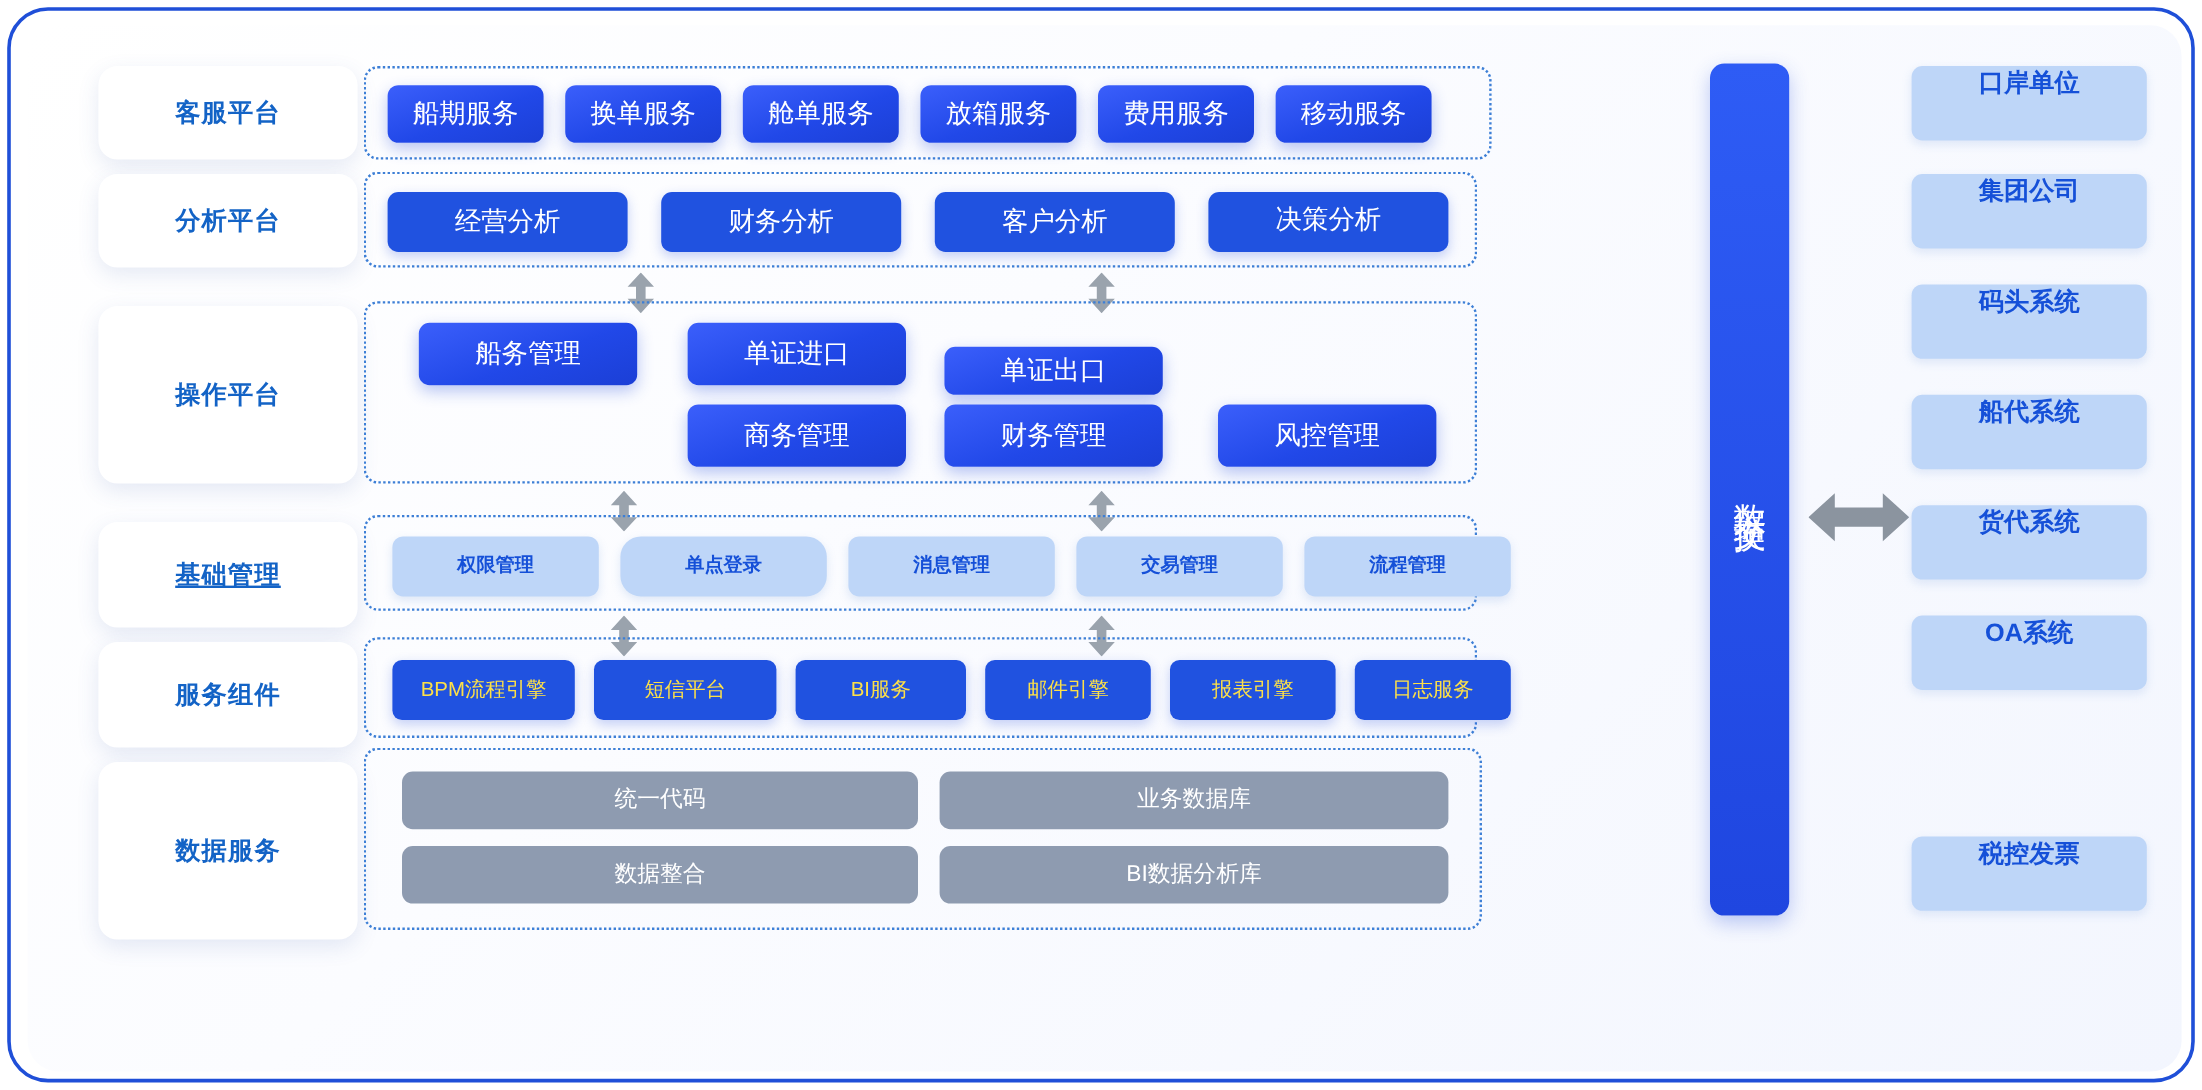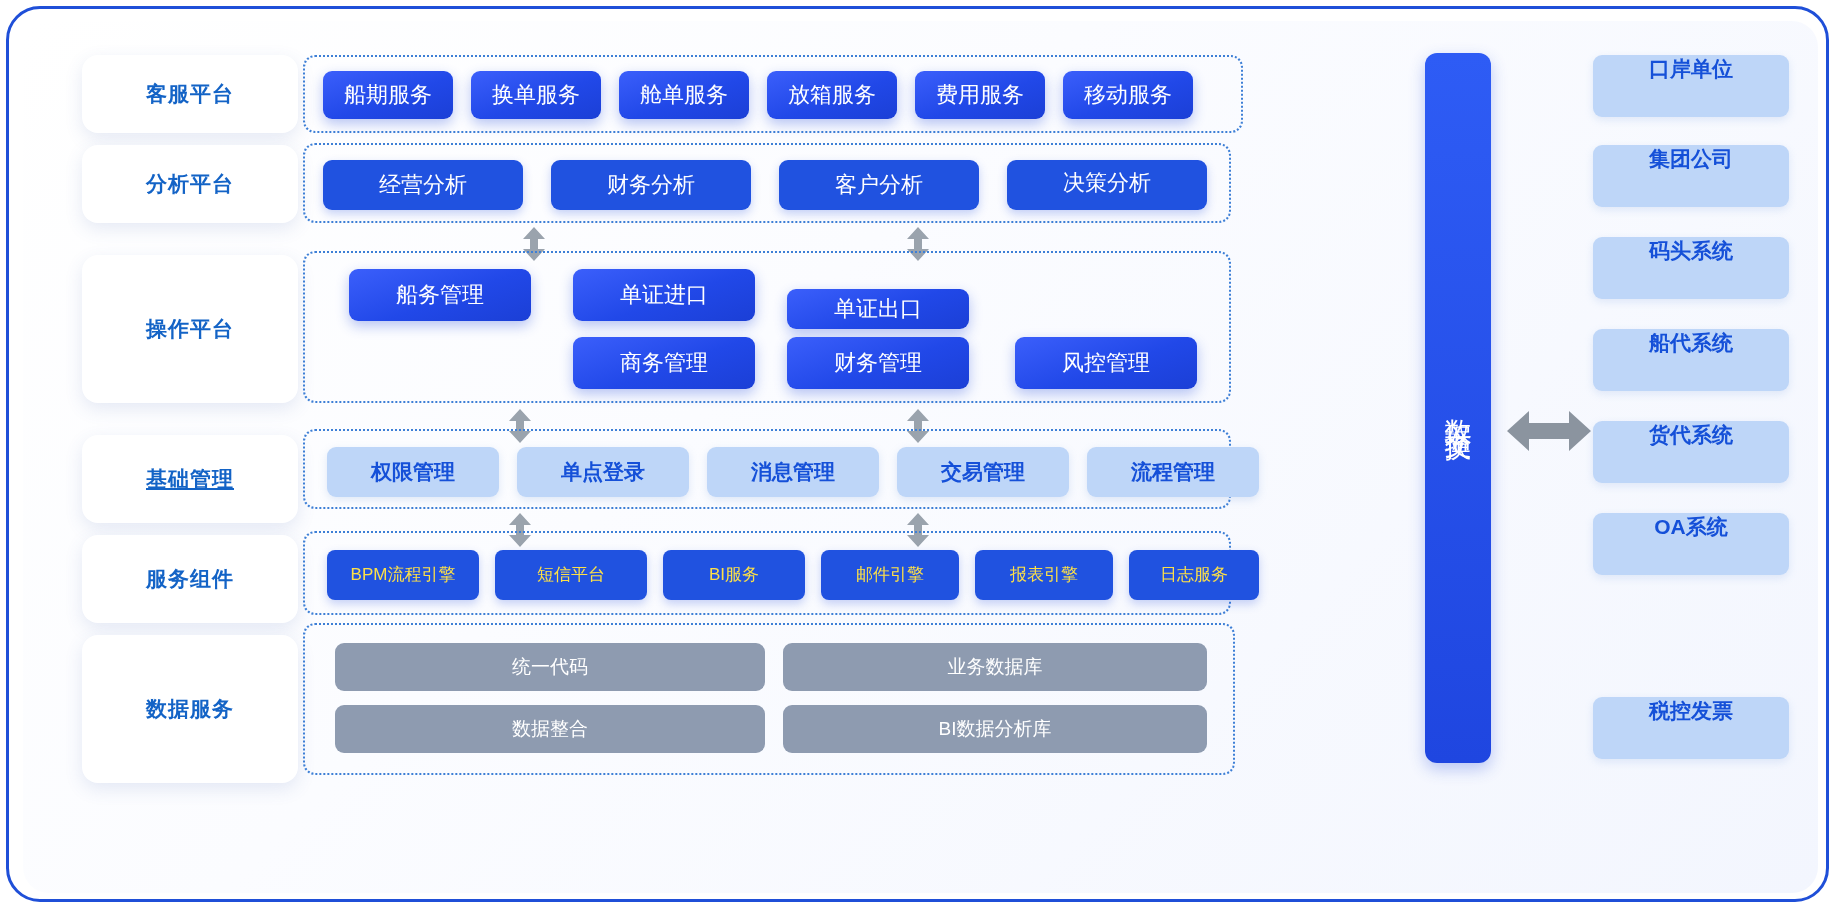--- a/index.html
+++ b/index.html
@@ -82,21 +82,21 @@
   .chip-flat {
     background: #2052e0;
     color: #fff;
     box-shadow: 0 4px 10px rgba(40,80,220,.26);
     font-size: 22px;
   }
   .chip-light {
     background: #bed6f8;
     color: #1550d8;
     font-weight: bold;
-    font-size: 21px;
+    font-size: 16px;
     box-shadow: 0 3px 8px rgba(120,160,220,.22);
   }
   .chip-small {
     background: #2052e0;
     color: #fde047;
     font-size: 17px;
     border-radius: 8px;
     box-shadow: 0 4px 10px rgba(40,80,220,.25);
   }
   .chip-gray {
@@ -246,21 +246,21 @@
         <polygon points="13,0 24,12 17,12 17,22 24,22 13,34 2,22 9,22 9,12 2,12" fill="#9aa3ad"></polygon>
       </svg>
       <svg class="vert-arrow" style="left:602px;top:368px;" viewBox="0 0 26 34">
         <polygon points="13,0 24,12 17,12 17,22 24,22 13,34 2,22 9,22 9,12 2,12" fill="#9aa3ad"></polygon>
       </svg>
 
       <div class="grp" style="left:0;top:388px;width:928px;height:80px;">
         <div class="chip chip-light" style="left:22px;top:16px;width:172px;height:50px;">
             <span>权限管理</span>
           </div>
-        <div class="chip chip-light" style="left:212px;top:16px;width:172px;height:50px;">
+        <div class="chip chip-light" style="left:212px;top:16px;width:172px;height:50px;border-radius:17px;">
             <span>单点登录</span>
           </div>
         <div class="chip chip-light" style="left:402px;top:16px;width:172px;height:50px;">
             <span>消息管理</span>
           </div>
         <div class="chip chip-light" style="left:592px;top:16px;width:172px;height:50px;">
             <span>交易管理</span>
           </div>
         <div class="chip chip-light" style="left:782px;top:16px;width:172px;height:50px;">
             <span>流程管理</span>

